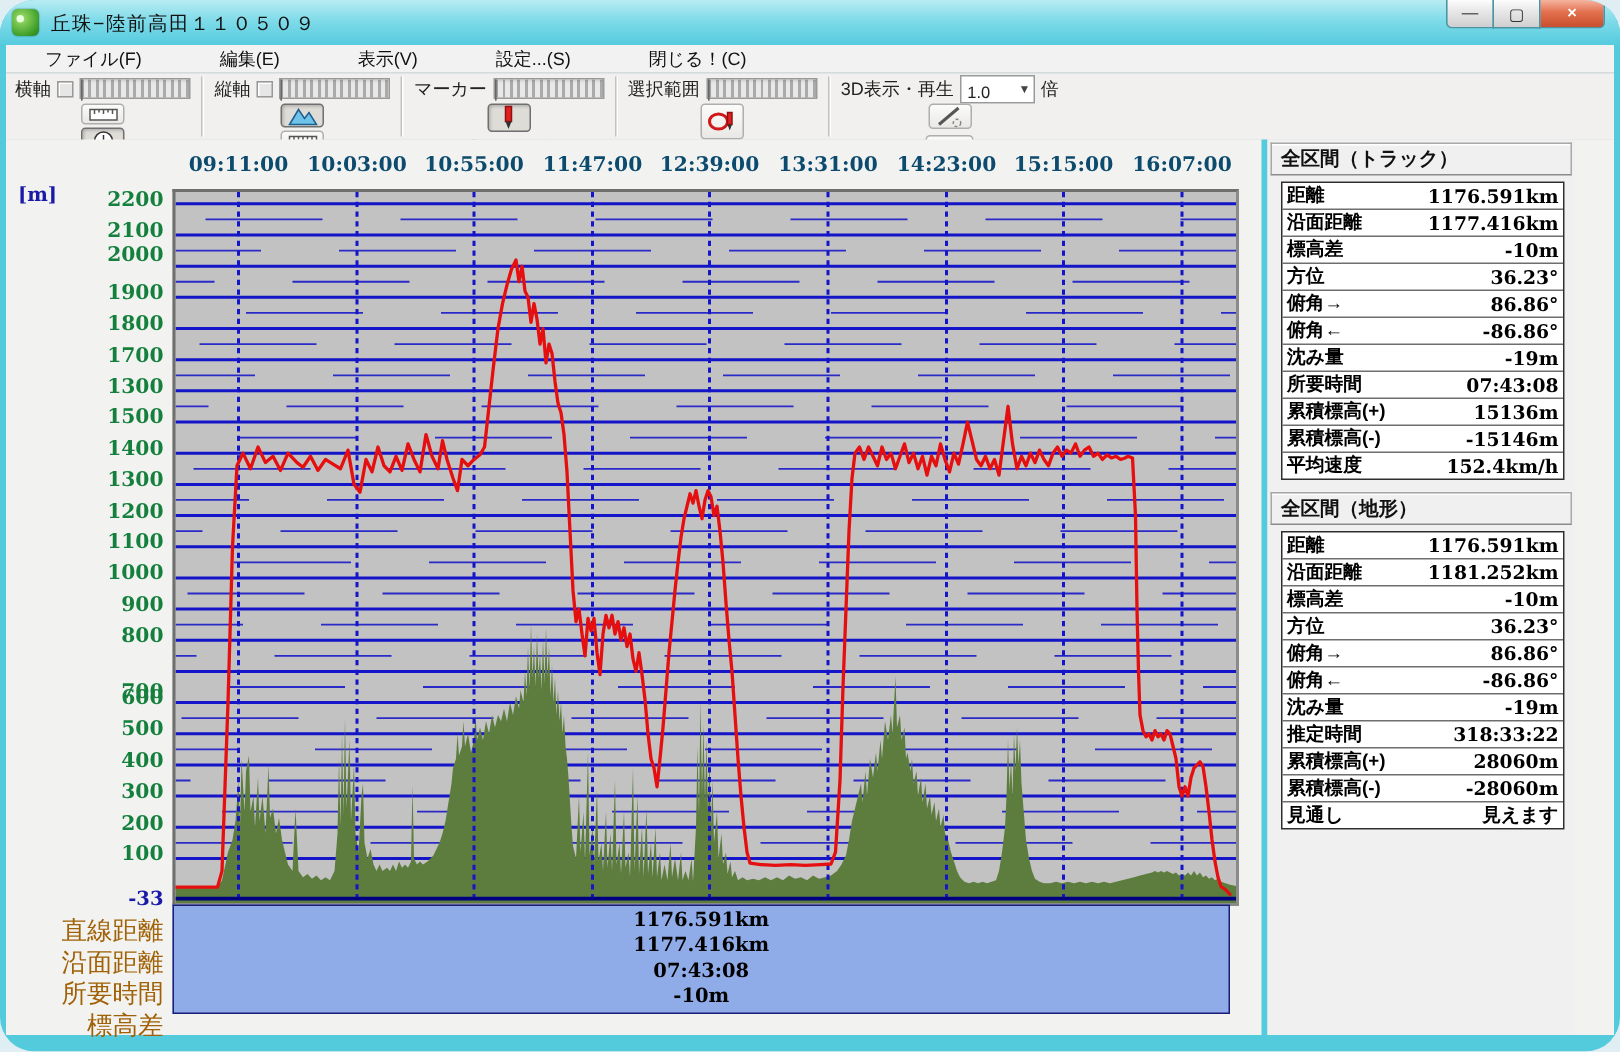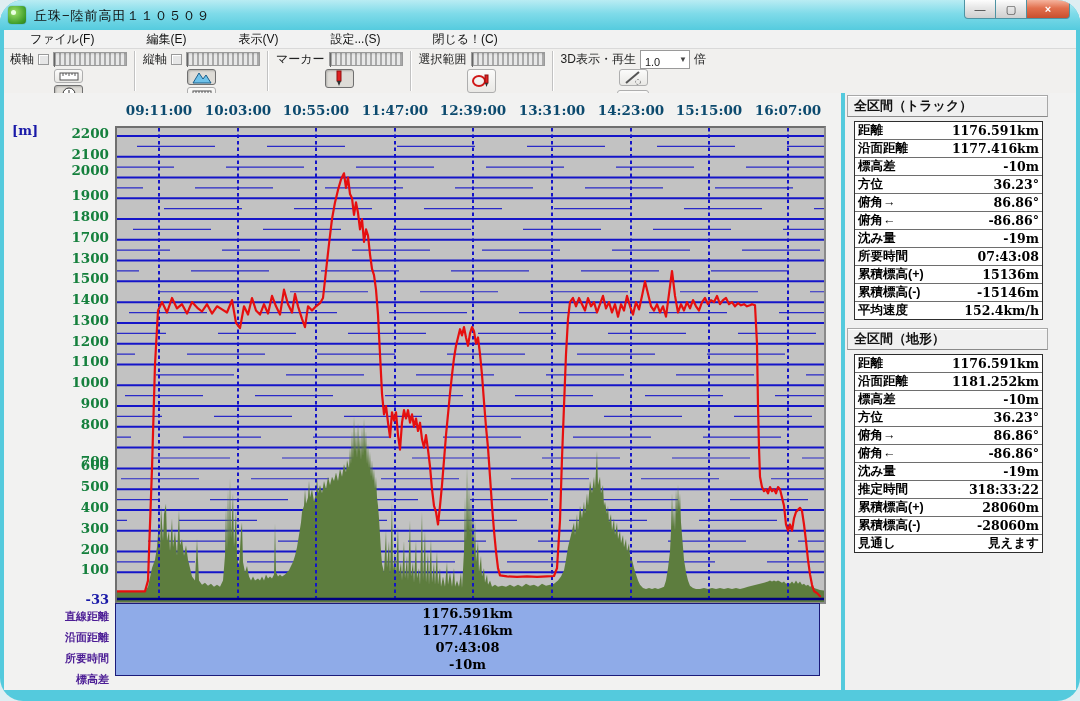--- a/index.html
+++ b/index.html
@@ -53,21 +53,21 @@
     border:2px solid #8a8a8a;border-top-color:#6f6f6f;border-left-color:#6f6f6f;box-sizing:content-box;}
   #plot svg{display:block;}
   .time-label{position:absolute;top:9px;transform:translateX(-50%);font-family:"DejaVu Serif","Liberation Serif",serif;
     font-weight:bold;font-size:13.5px;color:#0c4a6e;white-space:nowrap;}
   .y-label{position:absolute;width:70px;text-align:right;font-family:"DejaVu Serif","Liberation Serif",serif;
     font-weight:bold;font-size:13.5px;color:#15803d;}
   #m-unit{position:absolute;left:8px;top:30px;font-family:"DejaVu Serif","Liberation Serif",serif;
     font-weight:bold;font-size:13px;color:#1a1aa8;}
   #ymin-label{position:absolute;left:35px;top:499px;width:70px;text-align:right;
     font-family:"DejaVu Serif","Liberation Serif",serif;font-weight:bold;font-size:13px;color:#1a1aa8;}
-  .bl-label{position:absolute;left:5px;width:100px;text-align:right;font-size:11px;font-weight:bold;color:#4c1d95;}
+  .bl-label{position:absolute;left:5px;width:100px;text-align:right;font-size:17px;font-weight:normal;color:#a16207;}
   #infobox{position:absolute;left:111px;top:510px;width:703px;height:70px;background:#8fabe8;
     border:1px solid #1b1b7a;text-align:center;padding-top:1px;}
   .info-line{font-family:"DejaVu Serif","Liberation Serif",serif;font-weight:bold;font-size:13px;color:#000;line-height:17px;}
   
   #divider{position:absolute;left:837px;top:0;width:4px;height:597px;background:#54cadd;}
   #rightpanel{position:absolute;left:841px;top:0;width:205px;height:597px;background:#f0f0f0;}
   .panel-header{margin:2px 2px 0 2px;height:19px;border:1px solid #a8a8a8;border-bottom-color:#8a8a8a;background:#f0f0f0;
     font-size:13px;font-weight:bold;color:#111;padding:1px 0 0 6px;box-shadow:inset 0 1px 0 #fff;}
   .panel-table{margin:4px 7px 6px 9px;border:1px solid #2e2e2e;background:#fff;}
   .prow{display:flex;justify-content:space-between;height:17px;border-bottom:1px solid #6e6e6e;

